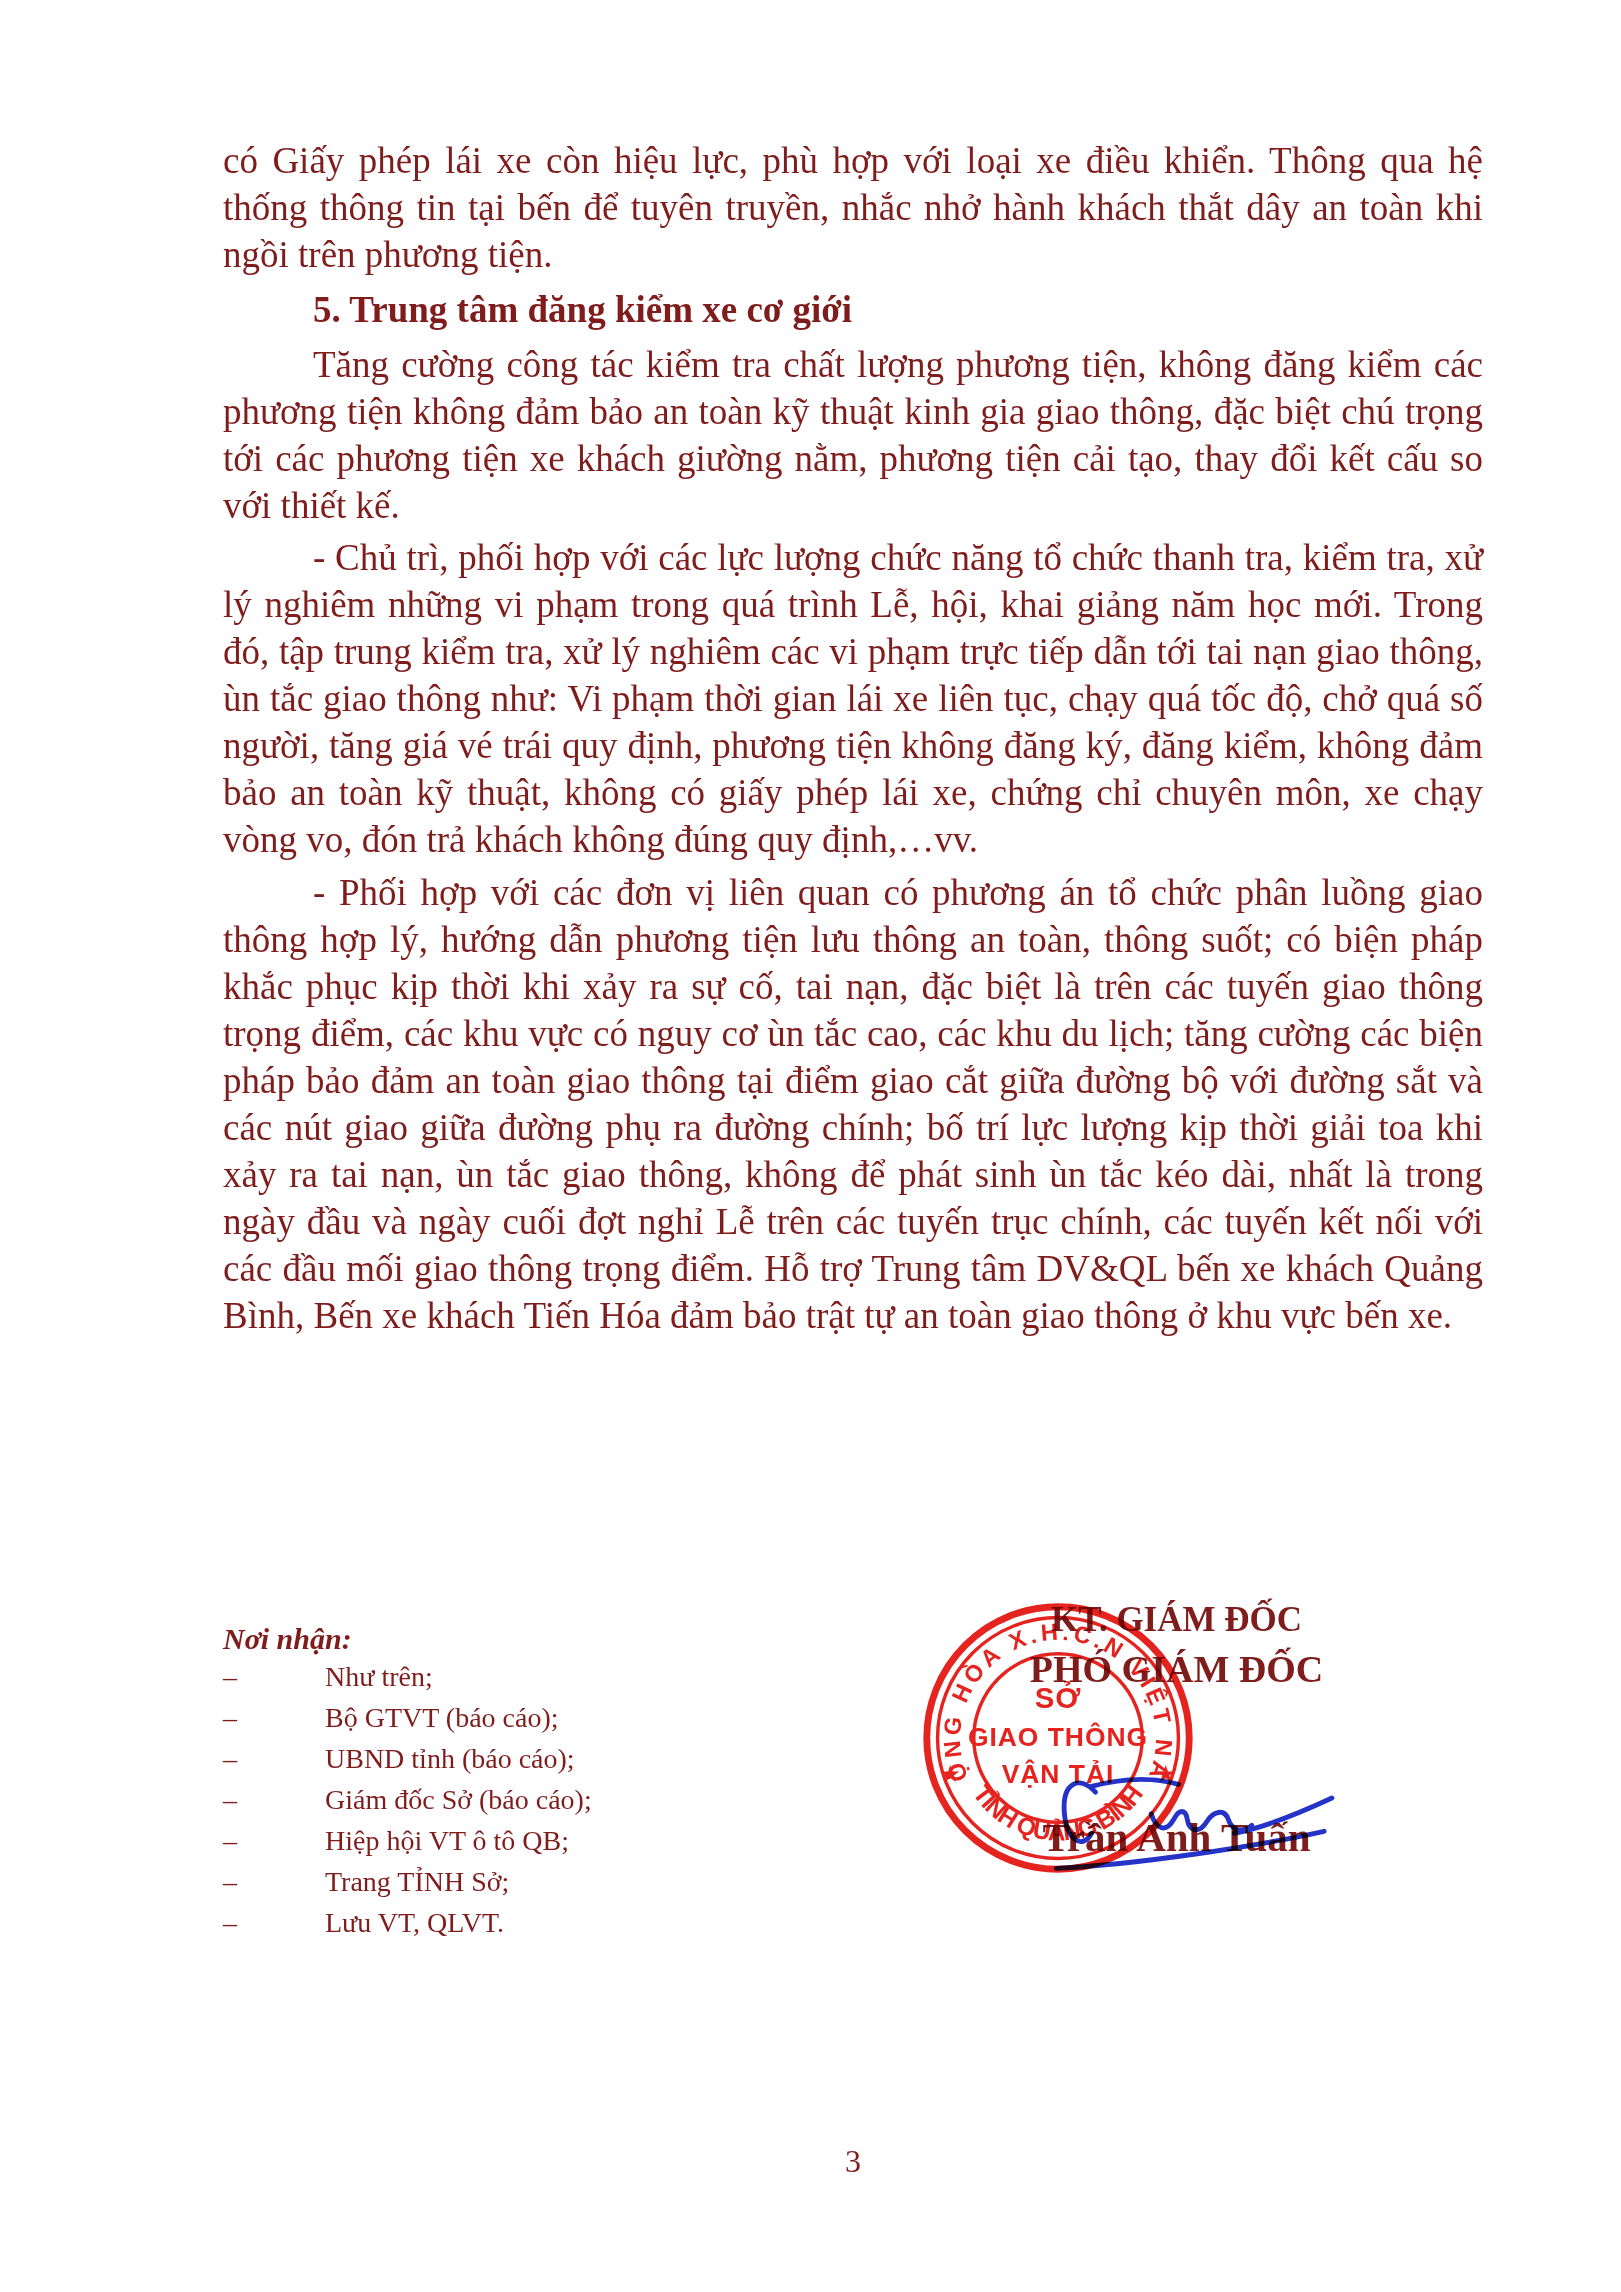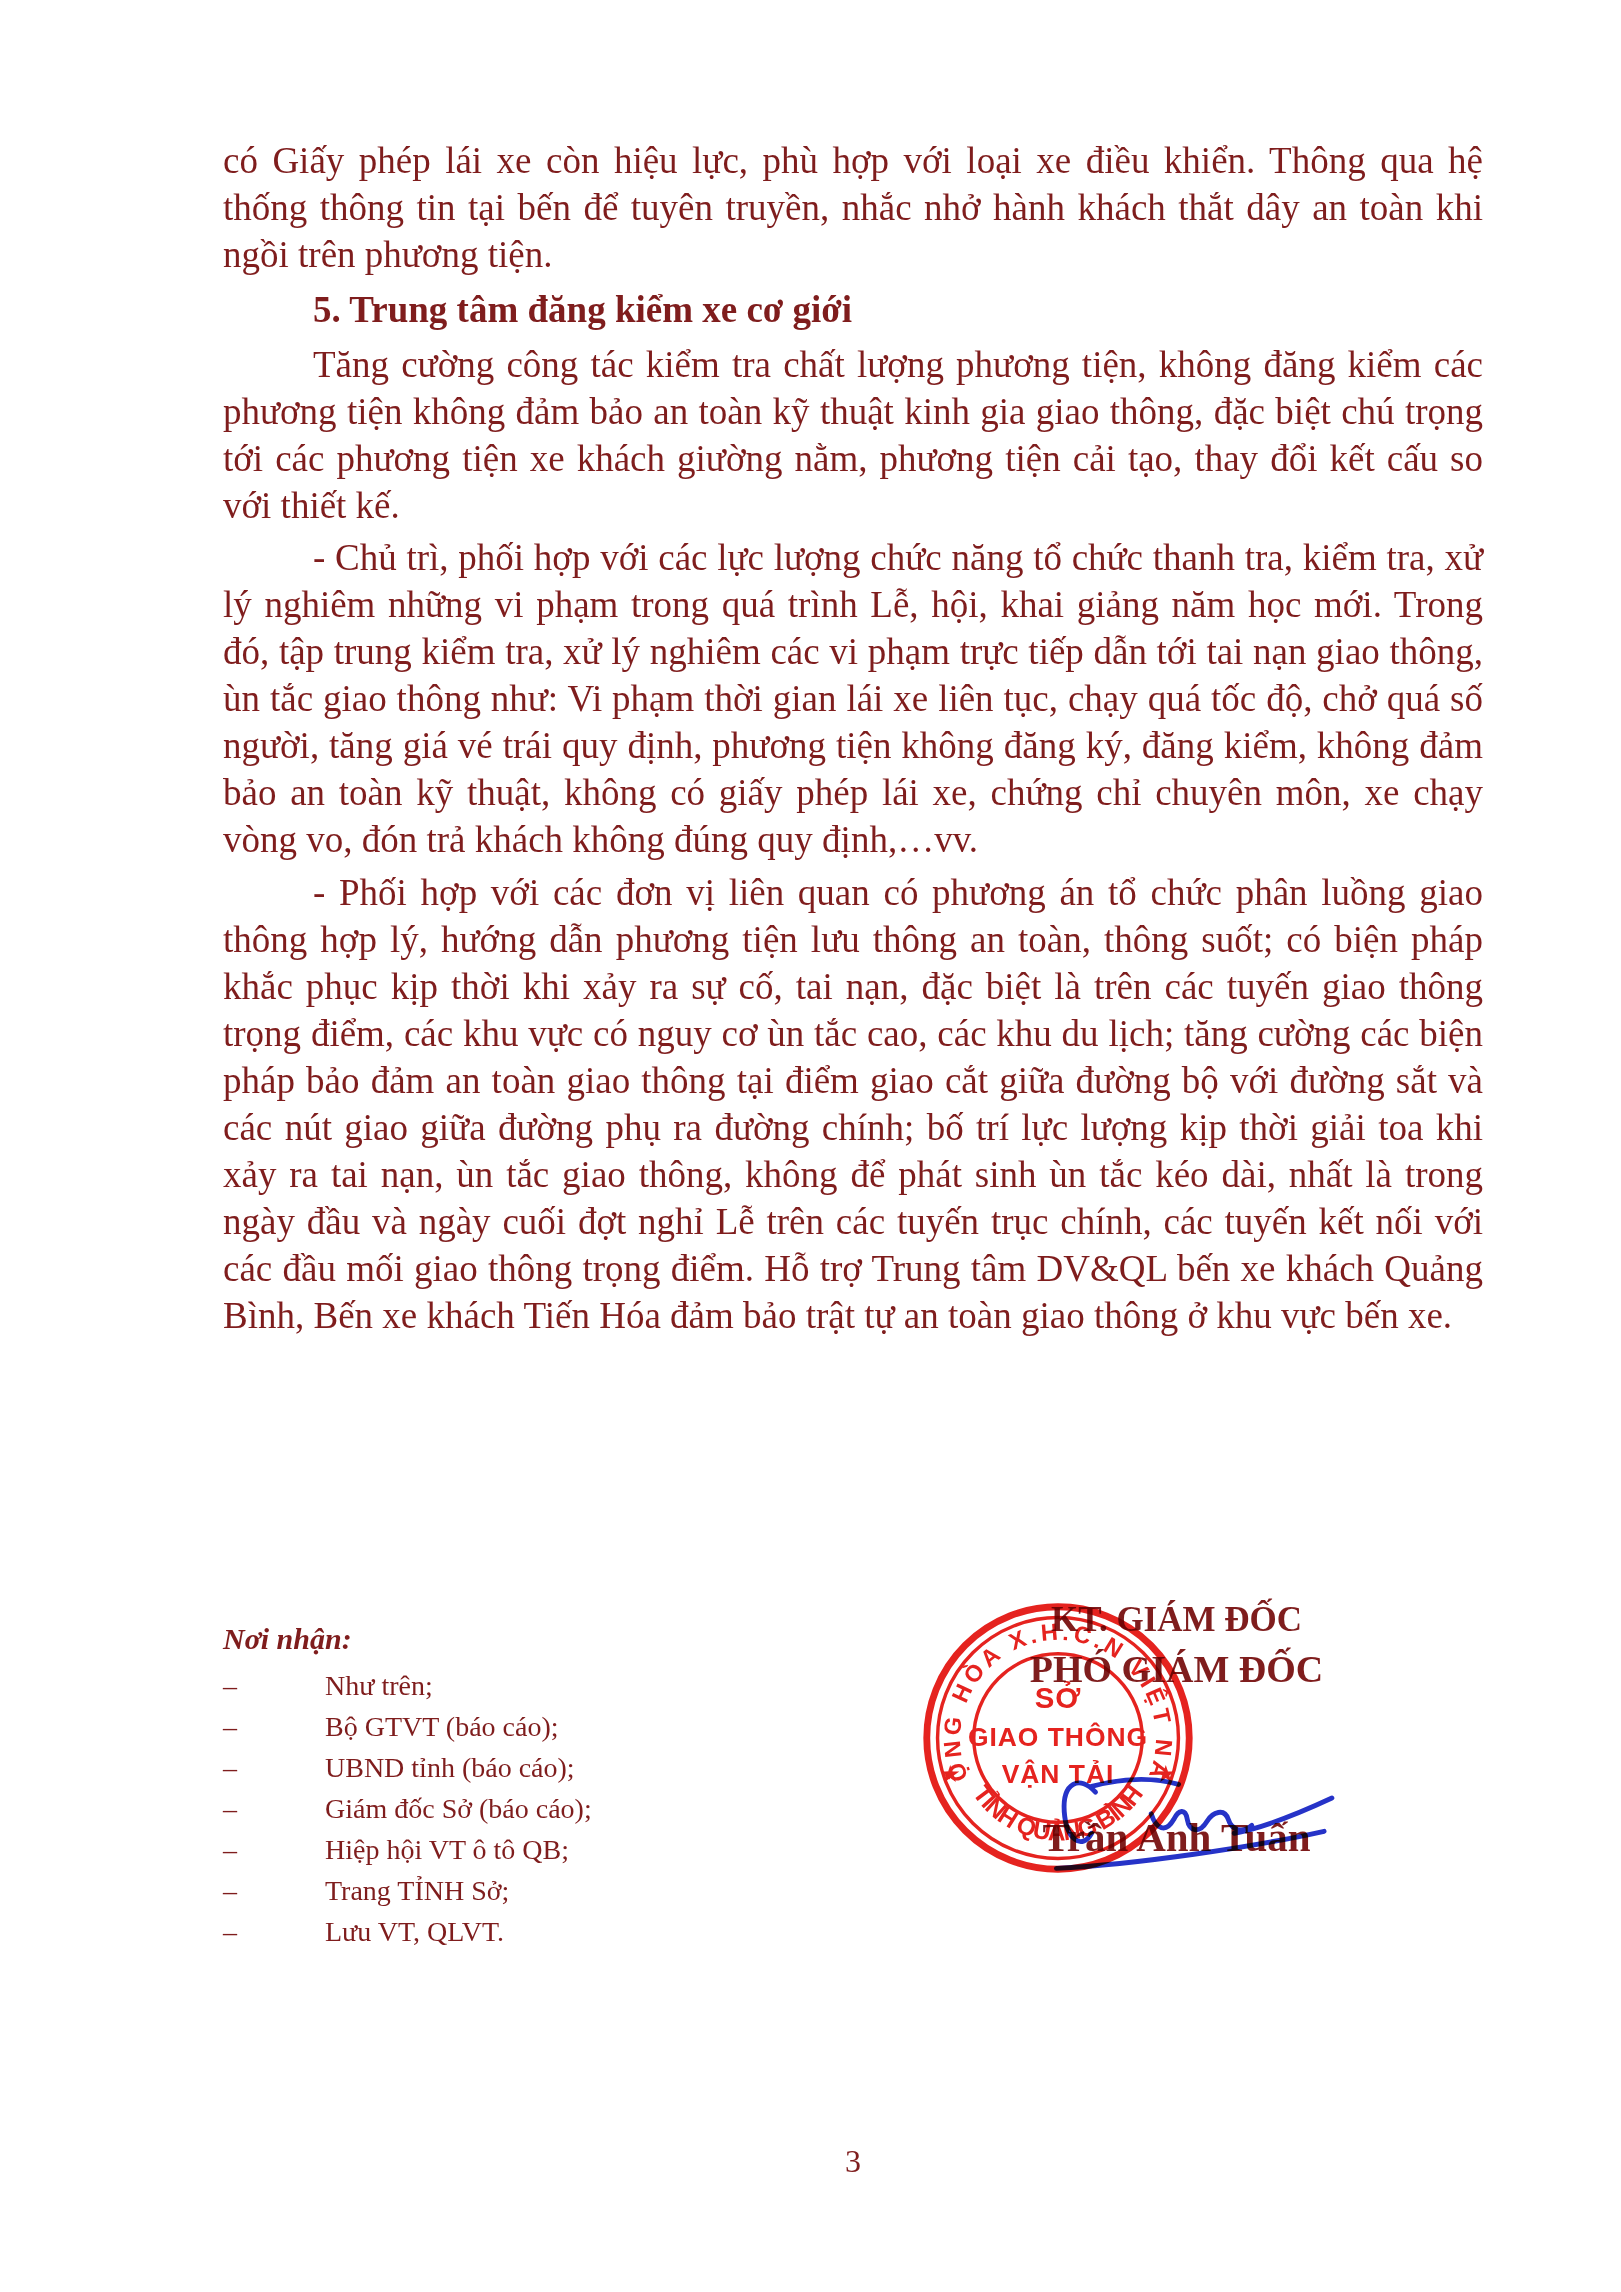--- a/index.html
+++ b/index.html
@@ -18,21 +18,21 @@
     font-size:37px;line-height:47px;text-align:justify;
   }
   .doc-body p{margin:0 0 5.9px 0;}
   .doc-body p.continuation{text-indent:0;}
   .doc-body p.paragraph{text-indent:90px;}
   .doc-body p.heading{font-weight:bold;text-indent:90px;margin:7.8px 0;}
   
   .recipients{position:absolute;left:223px;top:1619px;width:627px;}
   .recipients-title{
     font-weight:bold;font-style:italic;font-size:30px;line-height:39px;
-    margin-bottom:10px;
+    margin-bottom:1px;
   }
   .recipients-list{list-style:none;margin:0;padding:0;}
   .recipients-list li{
     display:flex;align-items:flex-start;
     height:41px;font-size:28px;line-height:35px;
   }
   .recipients-list .dash{width:102px;flex:0 0 102px;}
   
   .sig-block{position:absolute;left:1000px;top:1598px;width:353px;text-align:center;}
   .sig-title-1{font-weight:bold;font-size:35px;line-height:43px;}

